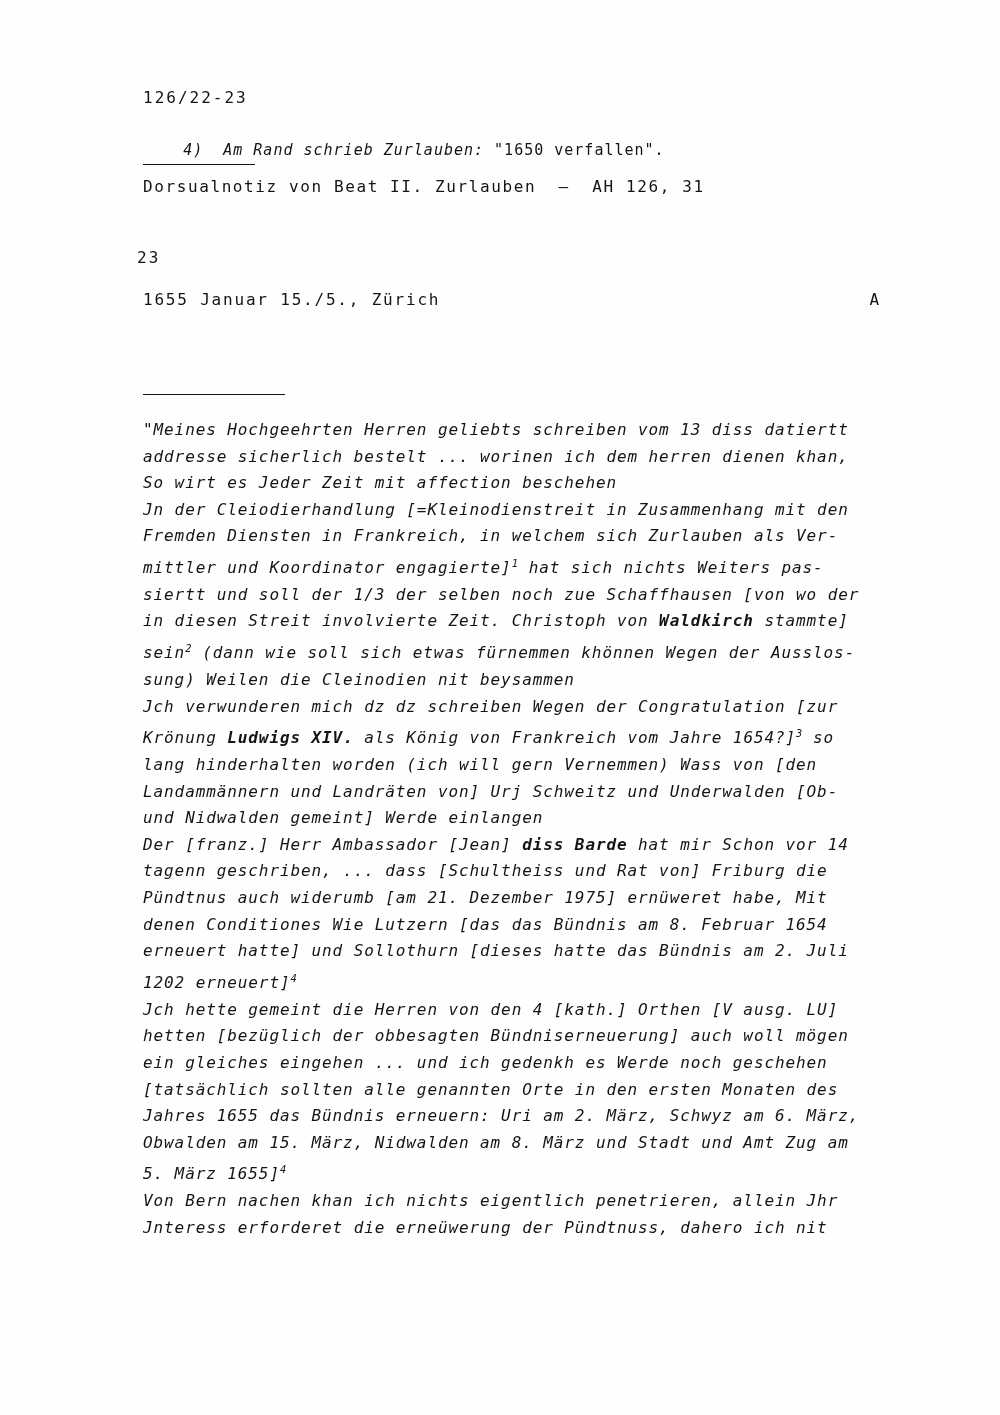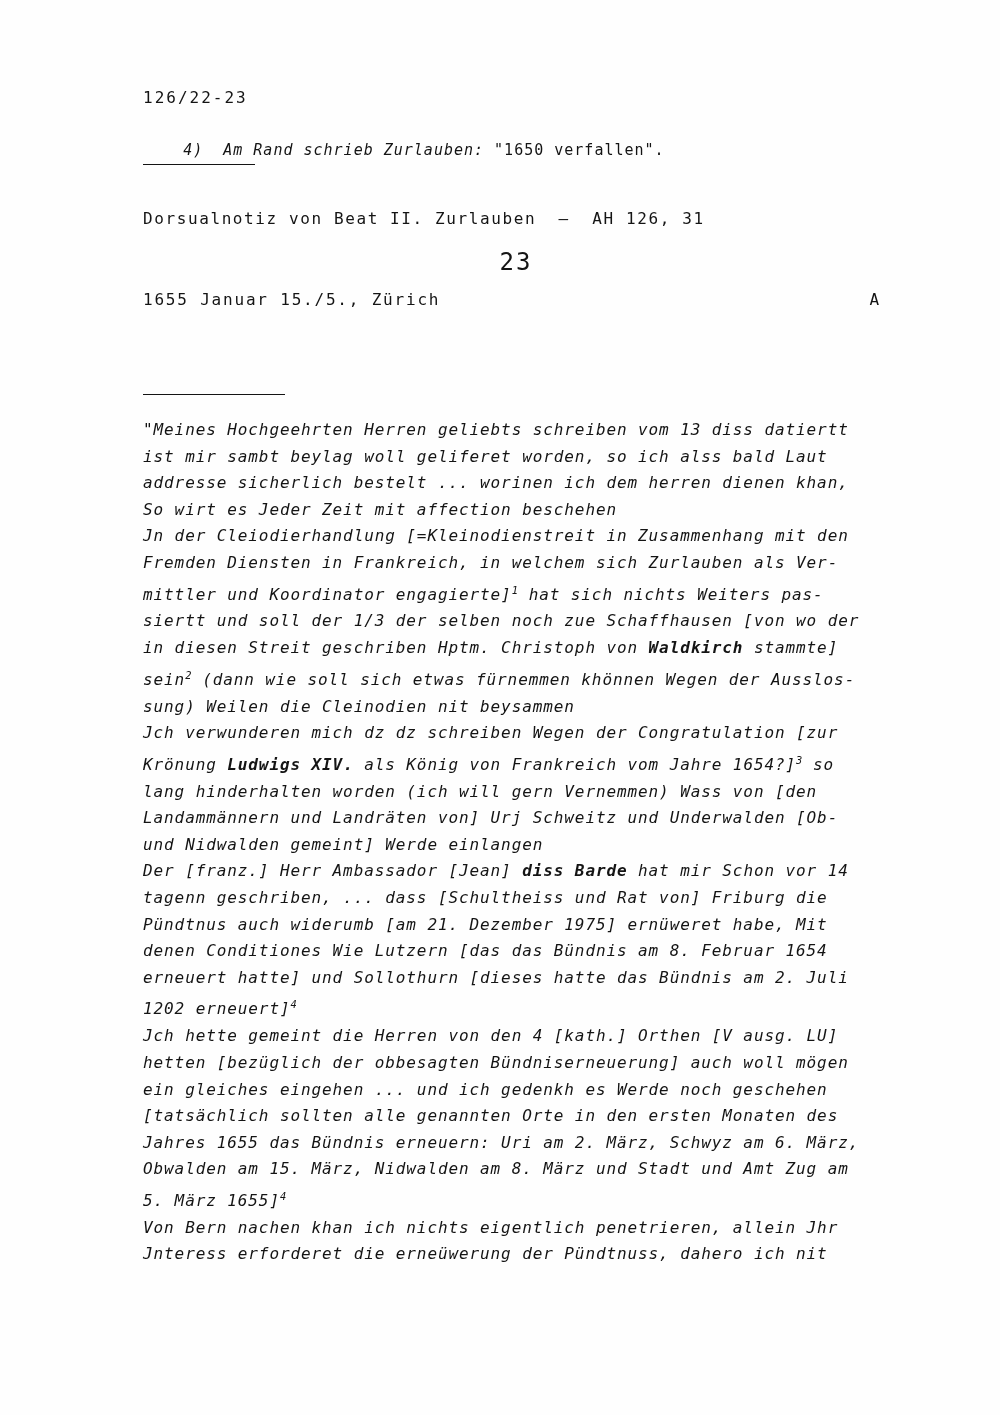--- a/index.html
+++ b/index.html
@@ -29,26 +29,26 @@
 
   .rule {
     position: absolute; left: 143px; height: 0;
     border-top: 1.6px solid #141414;
   }
   .rule-1 { top: 164px; width: 112px; }
   .rule-2 { top: 394px; width: 142px; }
 
   .dorsual {
     position: absolute; left: 143px; top: 177px;
-    font-size: 16px; letter-spacing: 1.6px; white-space: pre; margin-top: 32px;
+    font-size: 16px; letter-spacing: 1.6px; white-space: pre;
   }
 
   .doc-number {
-    position: absolute; left: 143px; top: 248px; width: 746px;
-    text-align: center; font-size: 24px; letter-spacing: 2px;
+    position: absolute; left: 137px; top: 248px; width: 746px;
+    text-align: left; font-size: 16px; letter-spacing: 2px;
   }
 
   .date-row {
     position: absolute; left: 143px; top: 290px; width: 738px;
     display: flex; justify-content: space-between;
     font-size: 16px; letter-spacing: 1.8px; white-space: pre; gap: 43px;
   }
 
   .doc-title {
     position: absolute; left: 143px; top: 326px;
@@ -85,28 +85,27 @@
   <div class="date-row">
     <span>1655 Januar 15./5., Zürich</span>
     <span>A</span>
   </div>
 
 
   <div class="rule rule-2"></div>
 
   <div class="letter-body">
       <div class="body-line"><span>"Meines Hochgeehrten Herren geliebts schreiben vom 13 diss datiertt</span></div>
-      <div class="body-line"><span>ist mir sambt beylag woll geliferet worden, so ich alss bald Laut</span></div>
       <div class="body-line"><span>addresse sicherlich bestelt ... worinen ich dem herren dienen khan,</span></div>
       <div class="body-line"><span>So wirt es Jeder Zeit mit affection beschehen</span></div>
       <div class="body-line"><span>Jn der Cleiodierhandlung [=Kleinodienstreit in Zusammenhang mit den</span></div>
       <div class="body-line"><span>Fremden Diensten in Frankreich, in welchem sich Zurlauben als Ver-</span></div>
       <div class="body-line"><span>mittler und Koordinator engagierte]</span><span class="sup">1</span><span> hat sich nichts Weiters pas-</span></div>
       <div class="body-line"><span>siertt und soll der 1/3 der selben noch zue Schaffhausen [von wo der</span></div>
-      <div class="body-line"><span>in diesen Streit geschriben Hptm. Christoph von </span><span class="bold">Waldkirch</span><span> stammte]</span></div>
+      <div class="body-line"><span>in diesen Streit involvierte Zeit. Christoph von </span><span class="bold">Waldkirch</span><span> stammte]</span></div>
       <div class="body-line"><span>sein</span><span class="sup">2</span><span> (dann wie soll sich etwas fürnemmen khönnen Wegen der Ausslos-</span></div>
       <div class="body-line"><span>sung) Weilen die Cleinodien nit beysammen</span></div>
       <div class="body-line"><span>Jch verwunderen mich dz dz schreiben Wegen der Congratulation [zur</span></div>
       <div class="body-line"><span>Krönung </span><span class="bold">Ludwigs XIV.</span><span> als König von Frankreich vom Jahre 1654?]</span><span class="sup">3</span><span> so</span></div>
       <div class="body-line"><span>lang hinderhalten worden (ich will gern Vernemmen) Wass von [den</span></div>
       <div class="body-line"><span>Landammännern und Landräten von] Urj Schweitz und Underwalden [Ob-</span></div>
       <div class="body-line"><span>und Nidwalden gemeint] Werde einlangen</span></div>
       <div class="body-line"><span>Der [franz.] Herr Ambassador [Jean] </span><span class="bold">diss Barde</span><span> hat mir Schon vor 14</span></div>
       <div class="body-line"><span>tagenn geschriben, ... dass [Schultheiss und Rat von] Friburg die</span></div>
       <div class="body-line"><span>Pündtnus auch widerumb [am 21. Dezember 1975] ernüweret habe, Mit</span></div>

